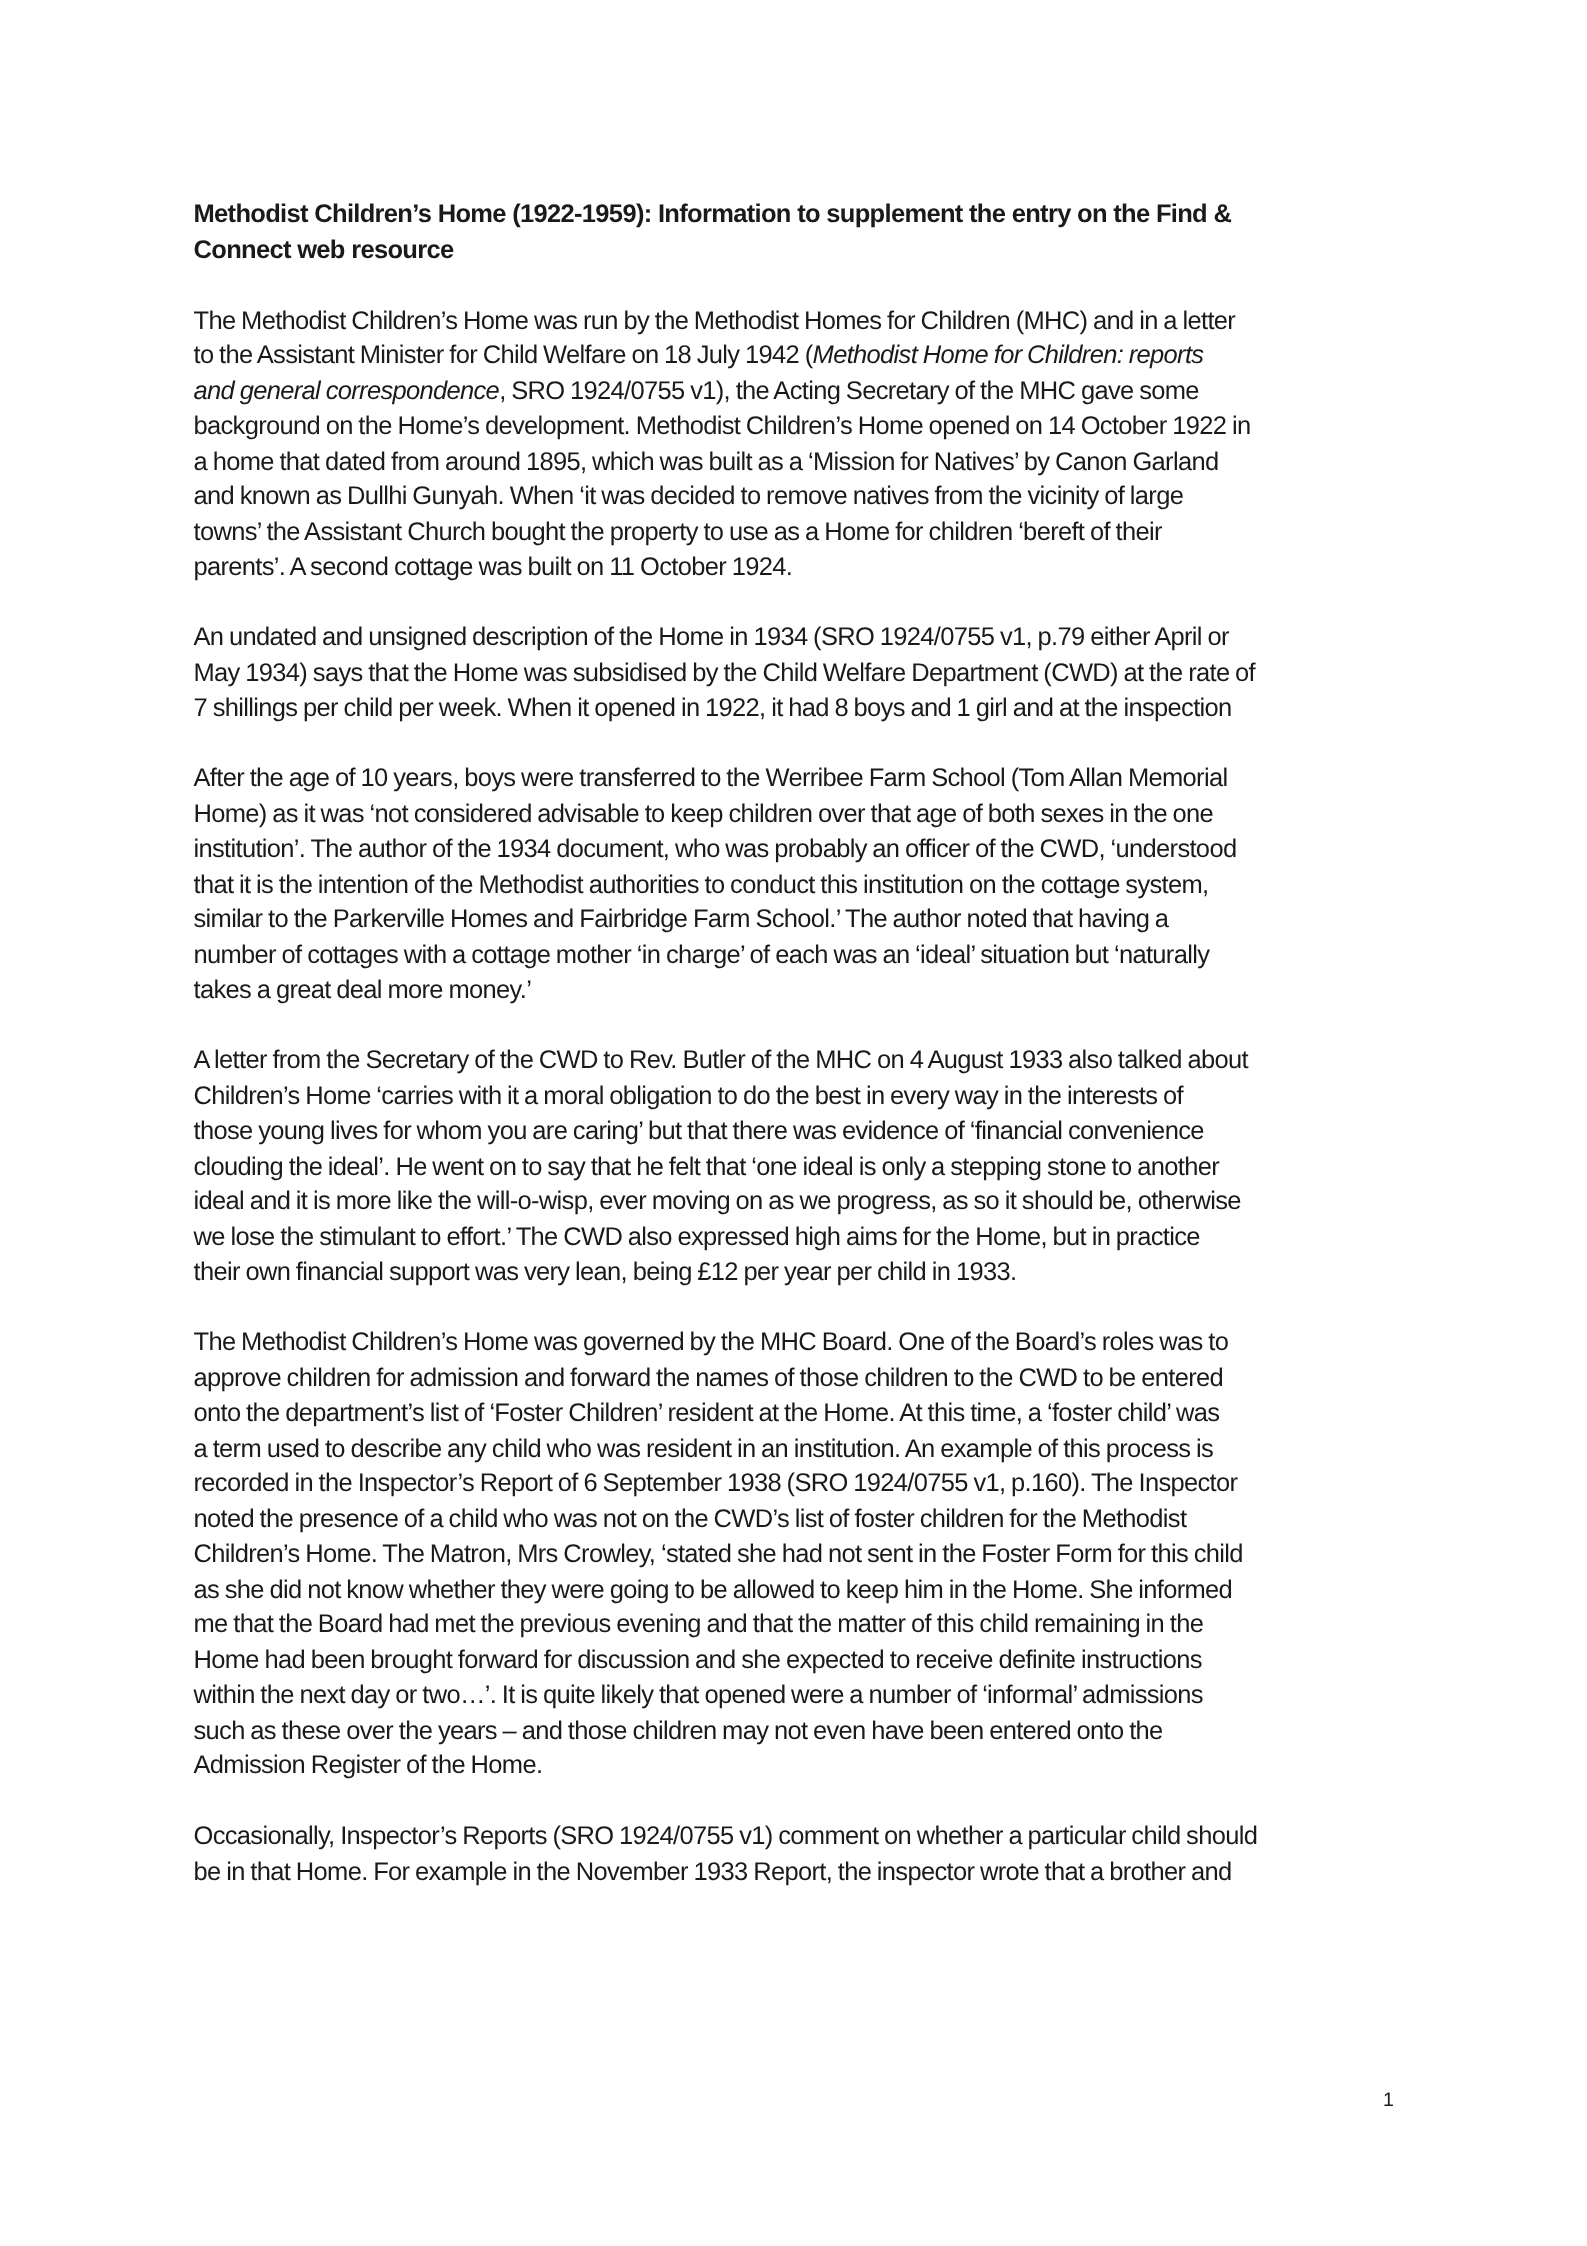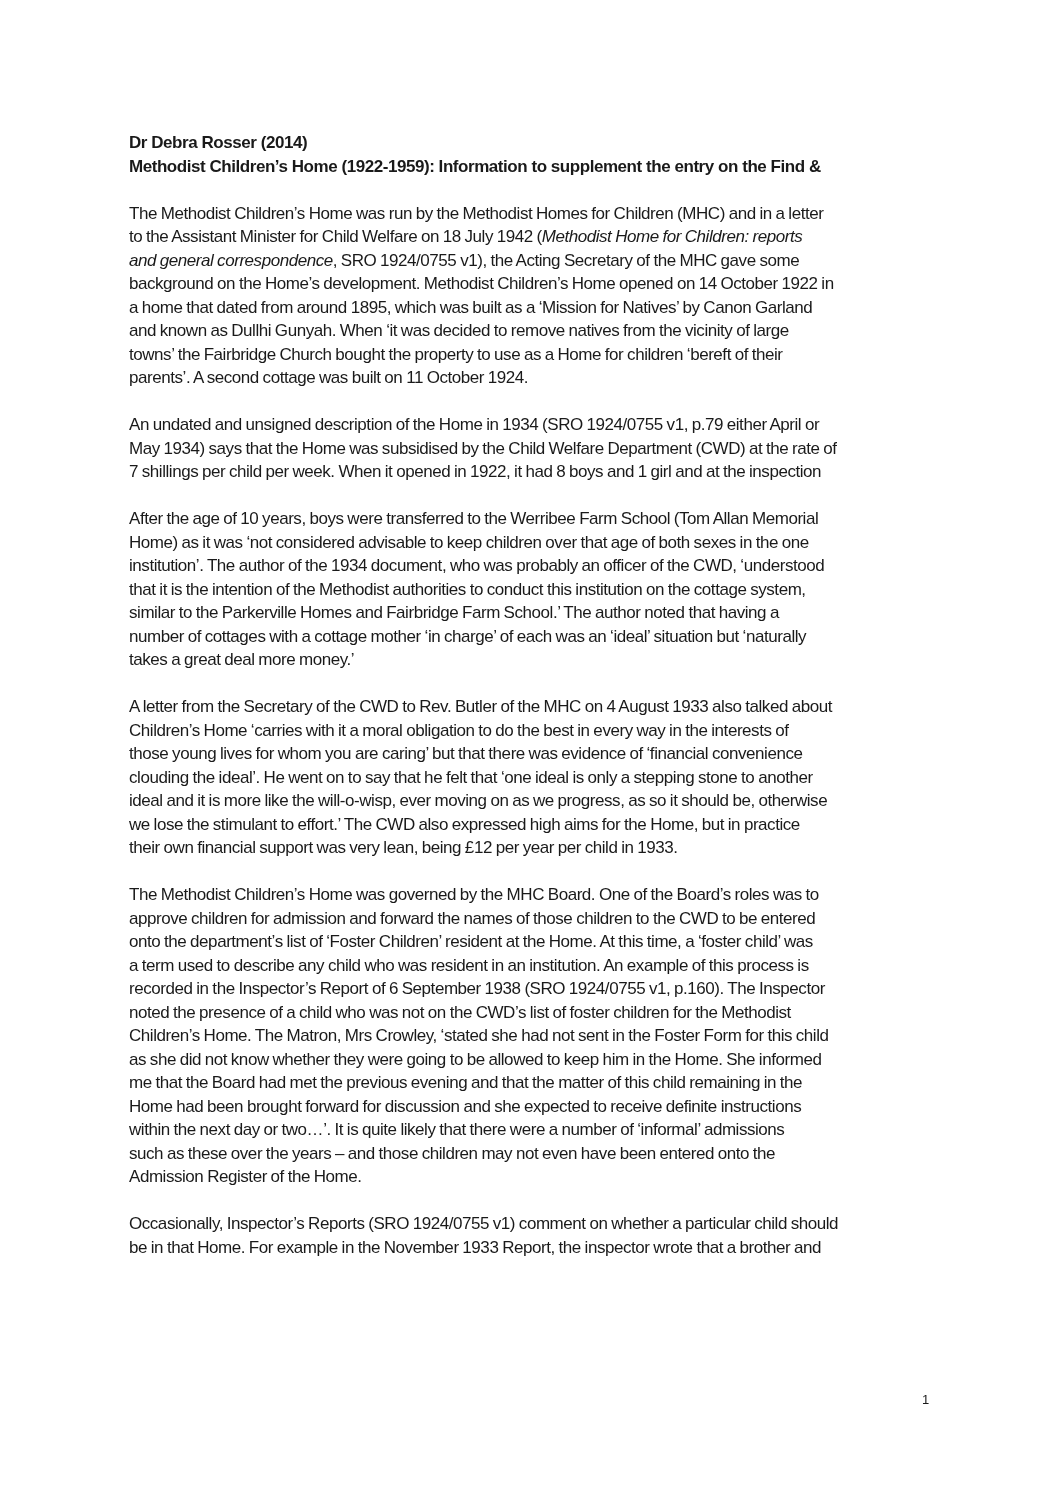--- a/index.html
+++ b/index.html
@@ -52,32 +52,32 @@
       font-family: "Liberation Sans", sans-serif;
       color: #1a1a1a;
     }
   </style>
 </head>
 <body>
 
 <div class="page">
 
   <div class="header-block">
-    <p class="header-line">Dr Debra Rosser (2014)</p>
     <p class="header-line">Methodist Children’s Home (1922-1959): Information to supplement the entry on the Find &amp;</p>
+    <p class="header-line">Connect web resource</p>
   </div>
 
   <p class="para">
     <span class="line">The Methodist Children’s Home was run by the Methodist Homes for Children (MHC) and in a letter</span>
     <span class="line"><span>to the Assistant Minister for Child Welfare on 18 July 1942 (</span><em>Methodist Home for Children: reports</em></span>
     <span class="line"><em>and general correspondence</em><span>, SRO 1924/0755 v1), the Acting Secretary of the MHC gave some</span></span>
     <span class="line">background on the Home’s development. Methodist Children’s Home opened on 14 October 1922 in</span>
     <span class="line">a home that dated from around 1895, which was built as a ‘Mission for Natives’ by Canon Garland</span>
     <span class="line">and known as Dullhi Gunyah. When ‘it was decided to remove natives from the vicinity of large</span>
-    <span class="line">towns’ the Fairbridge Church bought the property to use as a Home for children ‘bereft of their</span>
+    <span class="line">towns’ the Assistant Church bought the property to use as a Home for children ‘bereft of their</span>
     <span class="line">parents’. A second cottage was built on 11 October 1924.</span>
   </p>
 
   <p class="para">
     <span class="line">An undated and unsigned description of the Home in 1934 (SRO 1924/0755 v1, p.79 either April or</span>
     <span class="line">May 1934) says that the Home was subsidised by the Child Welfare Department (CWD) at the rate of</span>
     <span class="line">7 shillings per child per week. When it opened in 1922, it had 8 boys and 1 girl and at the inspection</span>
   </p>
 
   <p class="para">
@@ -104,21 +104,21 @@
     <span class="line">The Methodist Children’s Home was governed by the MHC Board. One of the Board’s roles was to</span>
     <span class="line">approve children for admission and forward the names of those children to the CWD to be entered</span>
     <span class="line">onto the department’s list of ‘Foster Children’ resident at the Home. At this time, a ‘foster child’ was</span>
     <span class="line">a term used to describe any child who was resident in an institution. An example of this process is</span>
     <span class="line">recorded in the Inspector’s Report of 6 September 1938 (SRO 1924/0755 v1, p.160). The Inspector</span>
     <span class="line">noted the presence of a child who was not on the CWD’s list of foster children for the Methodist</span>
     <span class="line">Children’s Home. The Matron, Mrs Crowley, ‘stated she had not sent in the Foster Form for this child</span>
     <span class="line">as she did not know whether they were going to be allowed to keep him in the Home. She informed</span>
     <span class="line">me that the Board had met the previous evening and that the matter of this child remaining in the</span>
     <span class="line">Home had been brought forward for discussion and she expected to receive definite instructions</span>
-    <span class="line">within the next day or two…’. It is quite likely that there were a number of ‘informal’ admissions</span>
+    <span class="line">within the next day or two…’. It is quite likely that opened were a number of ‘informal’ admissions</span>
     <span class="line">such as these over the years – and those children may not even have been entered onto the</span>
     <span class="line">Admission Register of the Home.</span>
   </p>
 
   <p class="para">
     <span class="line">Occasionally, Inspector’s Reports (SRO 1924/0755 v1) comment on whether a particular child should</span>
     <span class="line">be in that Home. For example in the November 1933 Report, the inspector wrote that a brother and</span>
   </p>
 
 </div>

